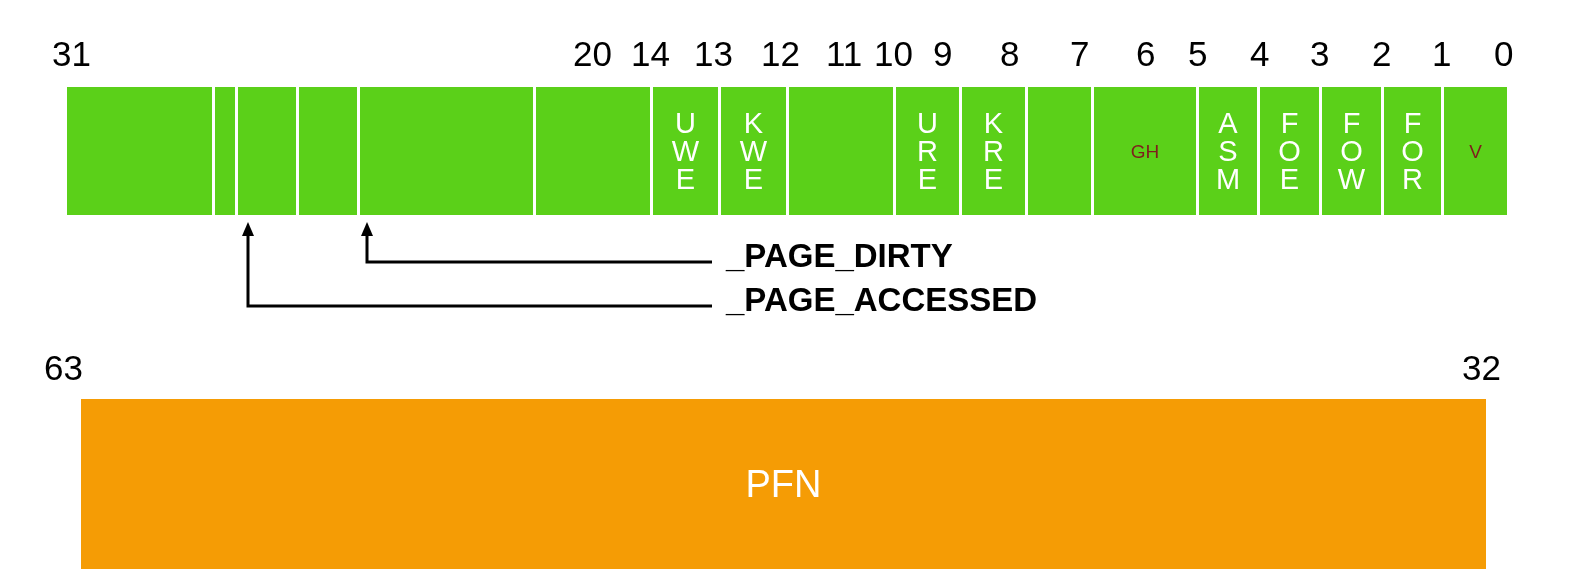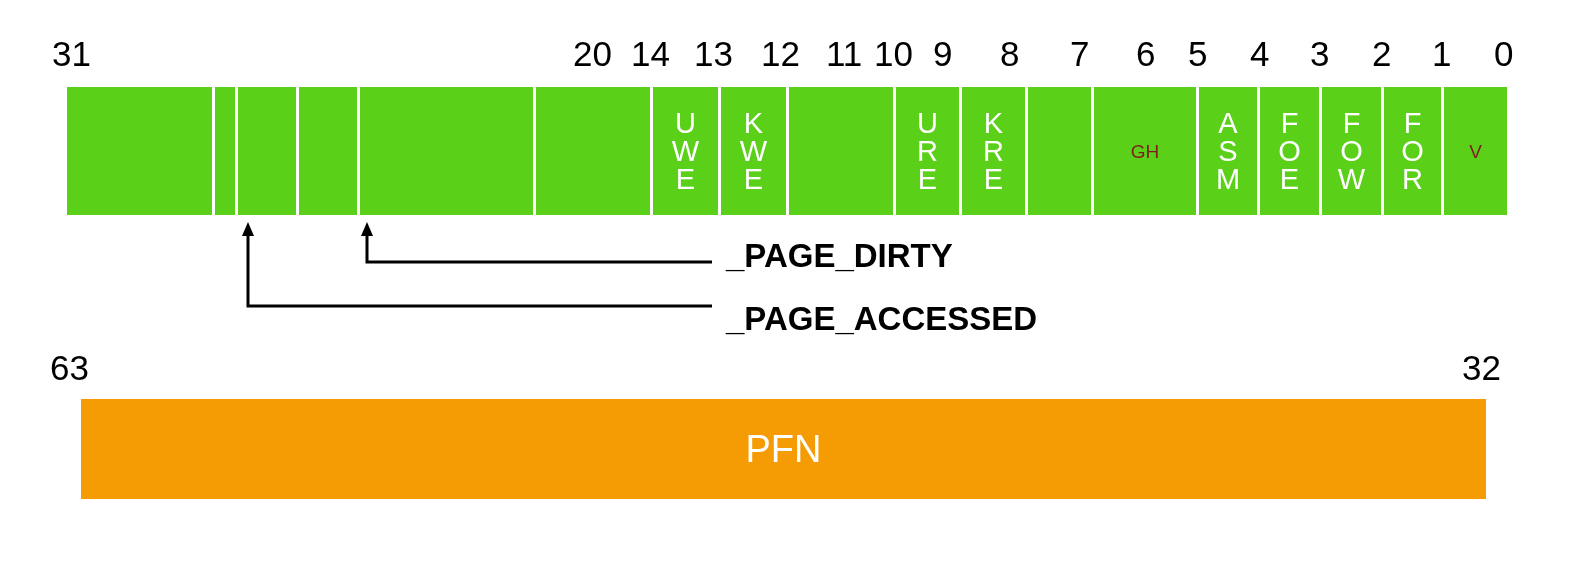--- a/index.html
+++ b/index.html
@@ -42,21 +42,21 @@
     color:#ffffff;font-size:29px;line-height:0.97;
     letter-spacing:0px;
   }
   .cell .hlabel{
     color:#7f1d1d;font-size:19px;line-height:1;
   }
 
   
   .pfnbar{
     position:absolute;
-    left:81px;top:399px;width:1405px;height:100px;
+    left:81px;top:399px;width:1405px;height:170px;
     background:#f59c05;
     display:flex;align-items:center;justify-content:center;
   }
   .pfnbar .pfnlabel{
     color:#ffffff;font-size:38px;line-height:1;
   }
 
   
   .callout-svg{position:absolute;left:0;top:0;width:1582px;height:574px;pointer-events:none;}
   .calltext{
@@ -168,23 +168,23 @@
         <polygon points="367,222 361,236 373,236" fill="#000000"></polygon>
       </g>
       <g>
         <path d="M 712 306 L 248 306 L 248 232" fill="none" stroke="#000000" stroke-width="3"></path>
         <polygon points="248,222 242,236 254,236" fill="#000000"></polygon>
       </g>
     </svg>
 
   <div id="callout-labels">
       <div class="calltext" style="left: 726px; top: 239px;">_PAGE_DIRTY</div>
-      <div class="calltext" style="left: 726px; top: 283px; margin-top: 19px;">_PAGE_ACCESSED</div>
+      <div class="calltext" style="left: 726px; top: 283px;">_PAGE_ACCESSED</div>
     </div>
 
-  <div class="bitnum" style="left:50px;top:350px;text-align:right;">63</div>
+  <div class="bitnum" style="left:44px;top:350px;text-align:right;">63</div>
   <div class="bitnum" style="left:1462px;top:350px;">32</div>
 
   <div class="pfnbar">
     <span class="pfnlabel">PFN</span>
   </div>
 
 </div>
 
 </body></html>

